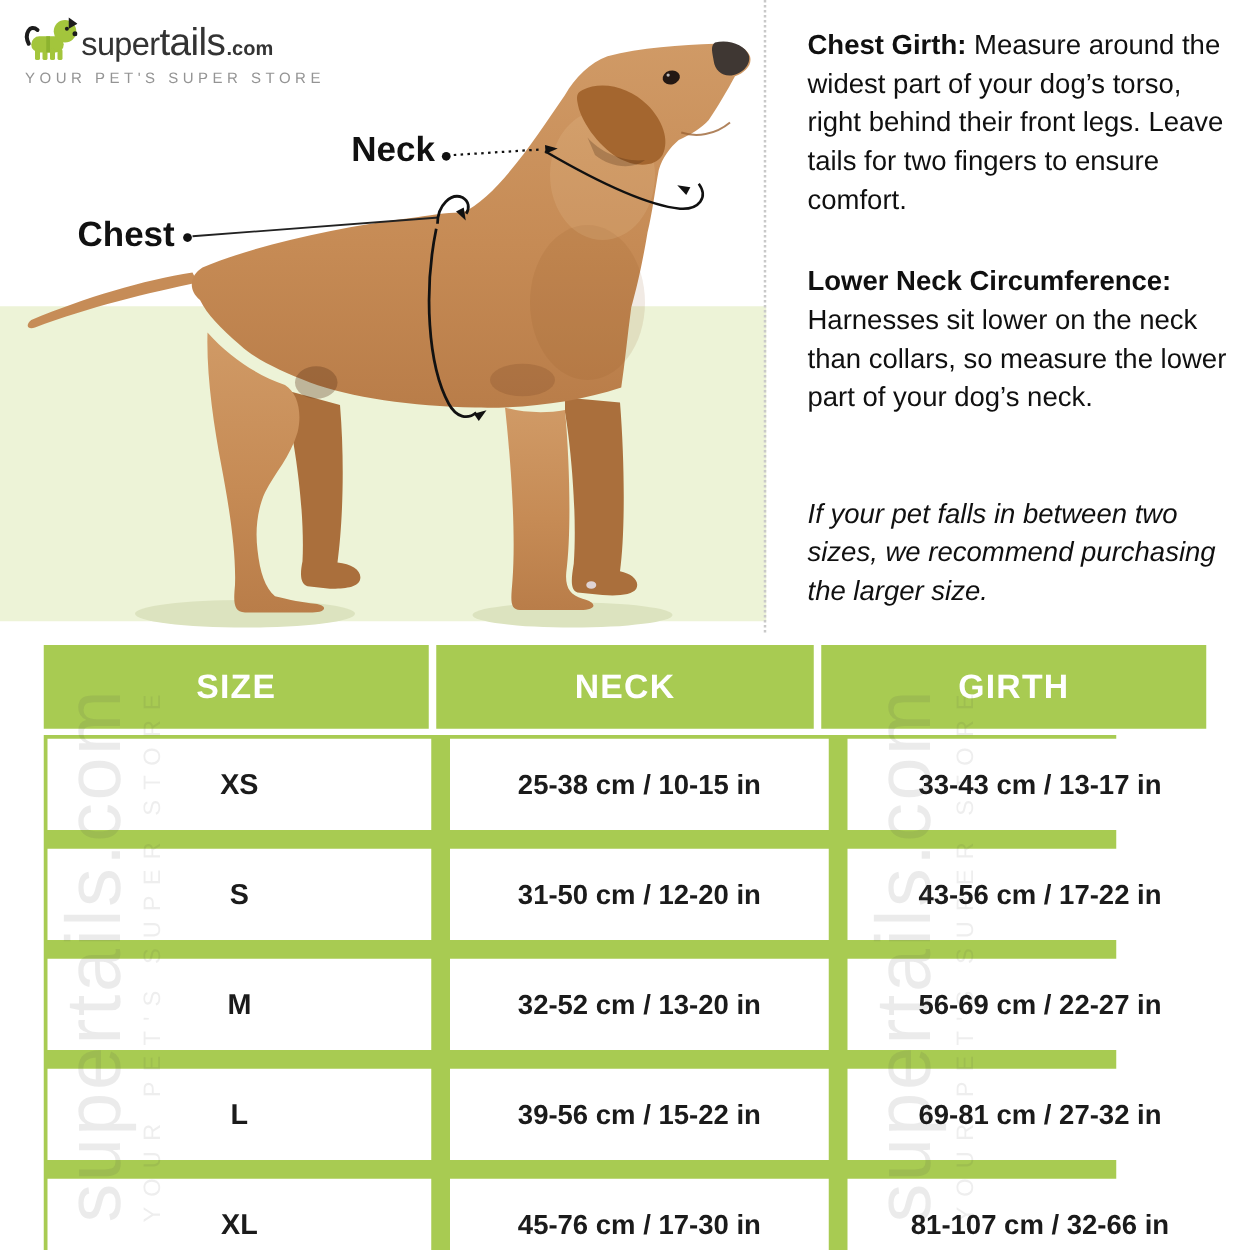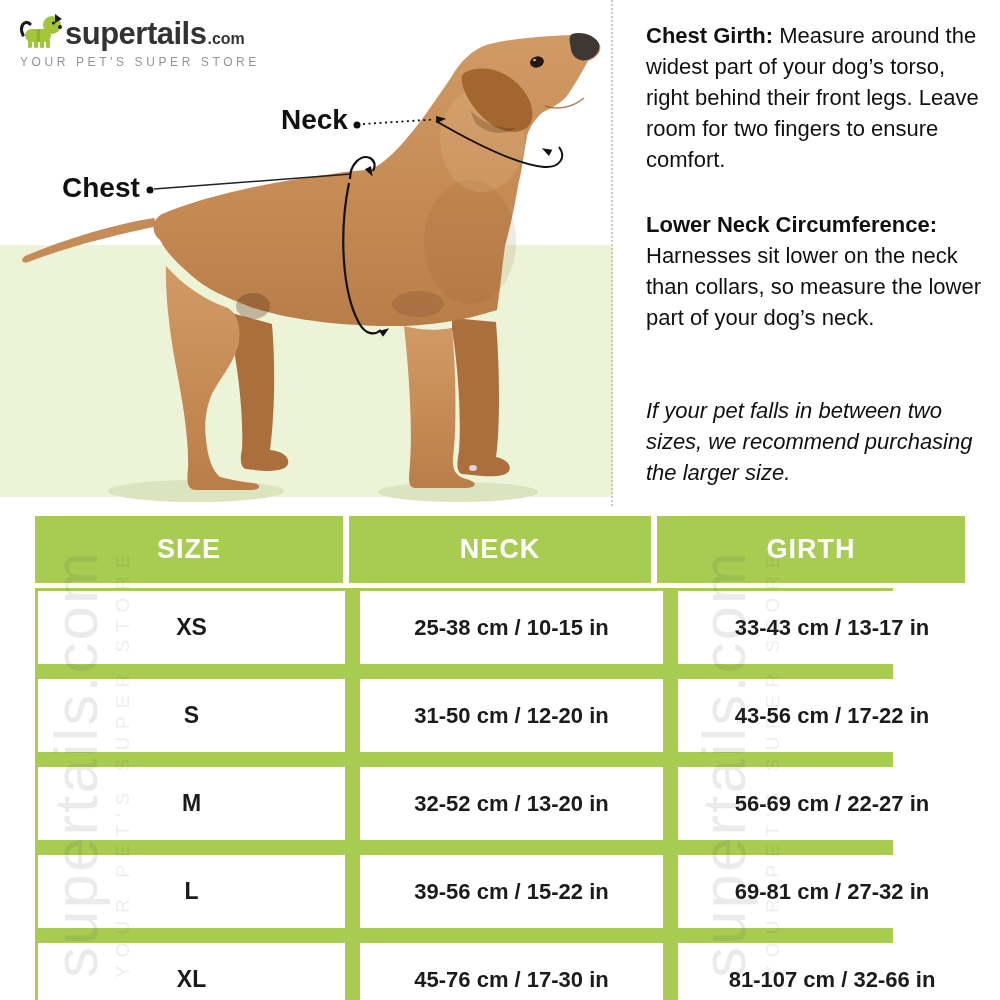--- a/index.html
+++ b/index.html
@@ -4,22 +4,22 @@
 <style>
   html,body{margin:0;padding:0;}
   body{
     width:1000px;height:1000px;position:relative;background:#ffffff;
     font-family:"Liberation Sans", sans-serif;overflow:hidden;
   }
   
   .logo{position:absolute;left:18px;top:10px;z-index:6;}
   .logo-row{display:flex;align-items:flex-end;}
   .logo-text{display:flex;align-items:baseline;margin-left:3px;color:#333;}
-  .brand-bold{font-size:31px;font-weight:700;letter-spacing:-0.5px;}
-  .brand-light{font-size:31px;font-weight:700;letter-spacing:-0.5px;}
+  .brand-bold{font-size:26px;font-weight:400;letter-spacing:-0.5px;}
+  .brand-light{font-size:31px;font-weight:400;letter-spacing:-0.5px;}
   .brand-tld{font-size:16px;font-weight:600;margin-left:1px;}
   .tagline{margin-top:3px;margin-left:2px;font-size:12px;letter-spacing:3.6px;color:#949494;font-weight:400;}
   
   .dog-stage{position:absolute;left:0;top:0;width:620px;height:512px;}
   .dotted-sep{position:absolute;left:611px;top:0;height:506px;border-left:2px dotted #c9c9c9;}
   .diagram-label{position:absolute;font-size:28px;font-weight:700;color:#111;z-index:4;}
   .neck-label{left:281px;top:104px;}
   .chest-label{left:62px;top:172px;}
   
   .info-col{position:absolute;left:646px;top:20px;width:344px;color:#101010;}
@@ -140,21 +140,21 @@
     <div class="logo-text">
       <span class="brand-bold">super</span>
         <span class="brand-light">tails</span>
         <span class="brand-tld">.com</span>
     </div>
   </div>
   <div class="tagline">YOUR PET'S SUPER STORE</div>
 </div>
 
 <div class="info-col">
-  <p><span class="b">Chest Girth:</span> <span>Measure around the widest part of your dog’s torso, right behind their front legs. Leave room for two fingers to ensure comfort.</span></p>
+  <p><span class="b">Chest Girth:</span> <span>Measure around the widest part of your dog’s torso, right behind their front legs. Leave tails for two fingers to ensure comfort.</span></p>
   <p class="p2"><span class="b">Lower Neck Circumference:</span> <span>Harnesses sit lower on the neck than collars, so measure the lower part of your dog’s neck.</span></p>
   <p class="note">If your pet falls in between two sizes, we recommend purchasing the larger size.</p>
 </div>
 
 <div class="table-wrap">
   <div class="thead">
     <div class="th">SIZE</div>
     <div class="th">NECK</div>
     <div class="th">GIRTH</div>
   </div>

